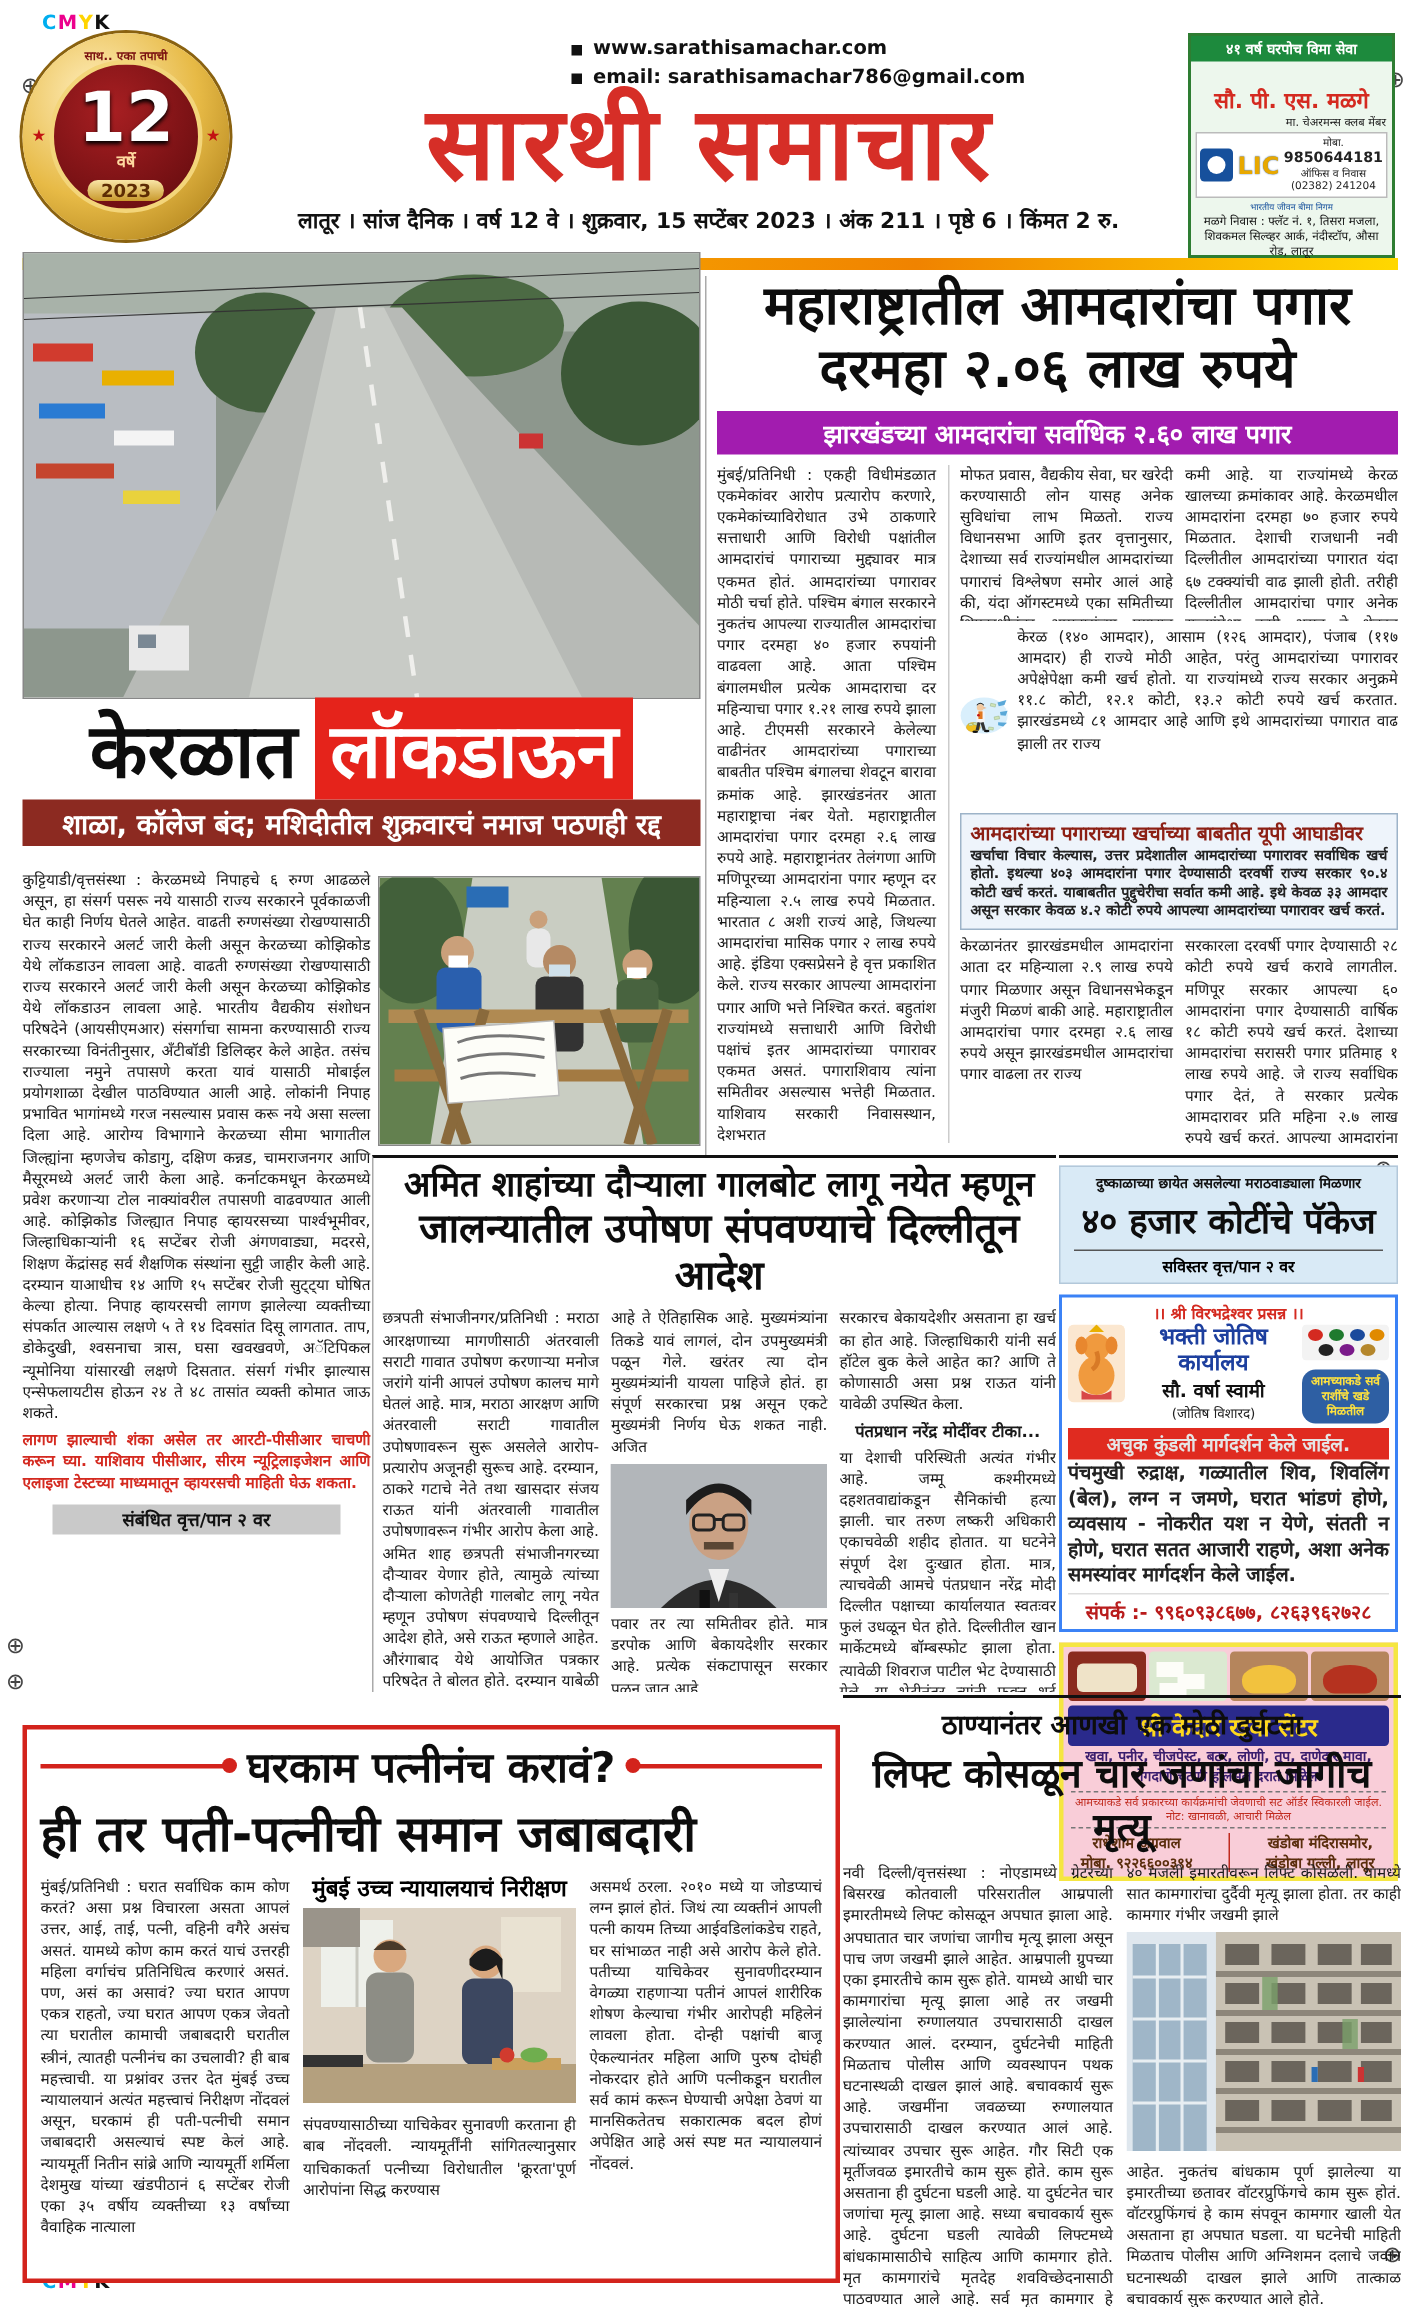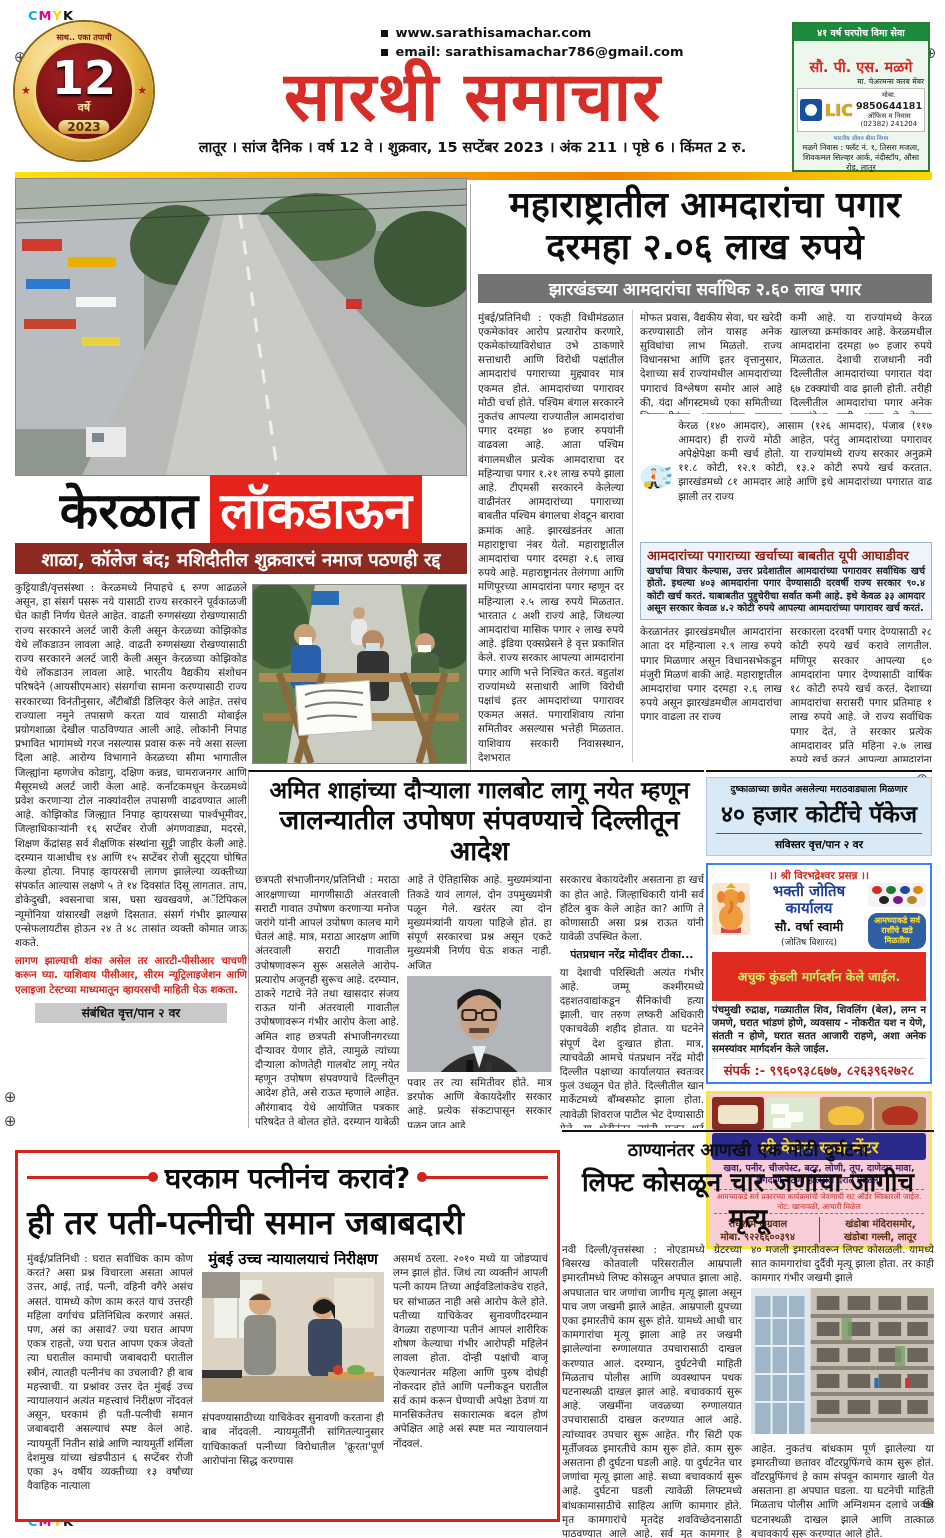--- a/index.html
+++ b/index.html
@@ -44,35 +44,35 @@
   .lic-addr{font-size:7.8px;text-align:center;line-height:1.3;color:#111;padding:1px 2px;}
 
   .band{left:15px;top:172px;width:917px;height:8px;background:linear-gradient(90deg,#ffdf0e,#f59b00 45%,#f08300 65%,#ffd800);}
 
   
   .bt{font-size:10.3px;line-height:1.38;text-align:justify;color:#1a1a1a;}
   .bt p{margin:0 0 4px 0;}
   h2,h3,h4{margin:0;}
 
   
-  .kerala-top{left:15px;top:178px;width:452px;}
+  .kerala-top{left:15px;top:168px;width:452px;}
   .photo-frame{display:block;border:1px solid #888;}
   .k-head{height:62px;display:flex;align-items:center;justify-content:center;gap:12px;margin-top:2px;}
   .k-head .black{font-size:50px;font-weight:800;color:#0d0d0d;}
   .k-head .red{font-size:50px;font-weight:800;color:#fff;background:#e5231b;padding:0 10px;}
   .k-sub{background:#8c2a21;color:#fff;font-size:18.5px;font-weight:700;text-align:center;padding:3px 0;margin-top:3px;}
   .k-leftcol{left:15px;top:580px;width:232px;height:558px;overflow:hidden;}
   .k-red{color:#d42a20;font-weight:600;}
   .k-bar{background:#c9c9c9;color:#111;text-align:center;font-weight:700;font-size:12px;margin:7px 20px 0;padding:2px 0;}
   .barricade{left:252px;top:584px;width:213px;height:178px;}
 
   
   .main-story{left:470px;top:184px;width:462px;height:588px;border-left:1px solid #aaa;padding-left:7px;box-sizing:border-box;}
   .ms-head{font-size:36px;font-weight:800;line-height:1.16;text-align:center;color:#0d0d0d;}
-  .ms-bar{margin-top:6px;background:#737373;color:#fff;font-size:17px;font-weight:700;text-align:center;padding:3px 0;}
+  .ms-bar{margin-top:6px;background:#a21caf;color:#fff;font-size:17px;font-weight:700;text-align:center;padding:3px 0;}
   .ms-body{margin-top:7px;display:flex;gap:8px;height:452px;overflow:hidden;}
   .ms-c1{width:146px;flex:0 0 auto;}
   .ms-right{flex:1;display:flex;flex-direction:column;gap:4px;border-left:1px solid #ccc;padding-left:7px;}
   .ms-rowA,.ms-rowD{display:flex;gap:8px;overflow:hidden;}
   .ms-rowA{height:104px;}
   .ms-rowA .c,.ms-rowD .c{flex:1;}
   .ms-rowB{display:flex;gap:6px;height:120px;overflow:hidden;}
   .ms-box{background:#eef4fb;border:1px solid #9db3c8;padding:3px 6px 4px;}
   .ms-box-h{color:#8c1f14;font-weight:800;font-size:13px;}
   .ms-box-b{font-size:9.6px;font-weight:600;line-height:1.32;text-align:justify;color:#222;margin-top:1px;}
@@ -95,22 +95,22 @@
   .pkg-f{font-size:10.5px;font-weight:700;}
   .astro{border:2px solid #3b82f6;background:#fff;margin-top:7px;padding:3px 4px;}
   .astro-inv{color:#d42a20;font-weight:700;font-size:10.5px;text-align:center;}
   .astro-mid{display:flex;gap:3px;align-items:flex-start;margin-top:1px;}
   .astro-center{flex:1;text-align:center;}
   .astro-title{color:#1d3f9e;font-weight:800;font-size:15px;line-height:1.1;}
   .astro-name{font-weight:800;font-size:12.5px;color:#111;margin-top:2px;}
   .astro-deg{font-size:9px;color:#222;}
   .astro-rightcol{width:58px;flex:0 0 auto;}
   .astro-pill{background:#2e5fa3;color:#ffe23e;font-size:8px;font-weight:700;border-radius:9px;text-align:center;padding:3px 2px;margin-top:2px;line-height:1.25;}
-  .astro-band{background:#e02b20;color:#bef264;font-weight:800;font-size:12.5px;text-align:center;padding:16px 0;margin:3px 0 2px;}
-  .astro-body{font-size:10px;font-weight:600;line-height:1.3;text-align:justify;color:#222;}
+  .astro-band{background:#e02b20;color:#e5e5e5;font-weight:800;font-size:12.5px;text-align:center;padding:2px 0;margin:3px 0 2px;}
+  .astro-body{font-size:13px;font-weight:600;line-height:1.3;text-align:justify;color:#222;}
   .astro-contact{font-size:13px;font-weight:800;color:#b91c1c;text-align:center;margin-top:3px;border-top:1px solid #ddd;padding-top:2px;}
   .khawa{border:3px solid #f5e642;background:#f9cdd8;margin-top:7px;padding:3px;}
   .kh-imgs{display:flex;gap:2px;}
   .kh-tile{flex:1;height:33px;border-radius:3px;position:relative;overflow:hidden;}
   .kh-t1{background:#8a2b1e;}.kh-t1::after{content:"";position:absolute;left:6px;top:8px;right:6px;bottom:6px;background:#efe3c8;border-radius:4px;}
   .kh-t2{background:#dbe9d1;}.kh-t2::after{content:"";position:absolute;left:5px;top:7px;width:18px;height:10px;background:#fdfdf8;box-shadow:14px 8px 0 #fdfdf8,2px 14px 0 #fdfdf8;}
   .kh-t3{background:#b5855c;}.kh-t3::after{content:"";position:absolute;left:8px;top:9px;right:8px;bottom:5px;background:#f2c23e;border-radius:50% 50% 8px 8px;}
   .kh-t4{background:#b5855c;}.kh-t4::after{content:"";position:absolute;left:8px;top:9px;right:8px;bottom:5px;background:#b5321f;border-radius:50% 50% 8px 8px;}
   .kh-title{background:#2a2a8c;color:#ffd91c;font-weight:800;font-size:16.5px;text-align:center;padding:2px 0;margin:3px 0 2px;border-radius:3px;}
   .kh-line{font-size:9.3px;font-weight:700;color:#3a1d6e;text-align:center;line-height:1.3;}

